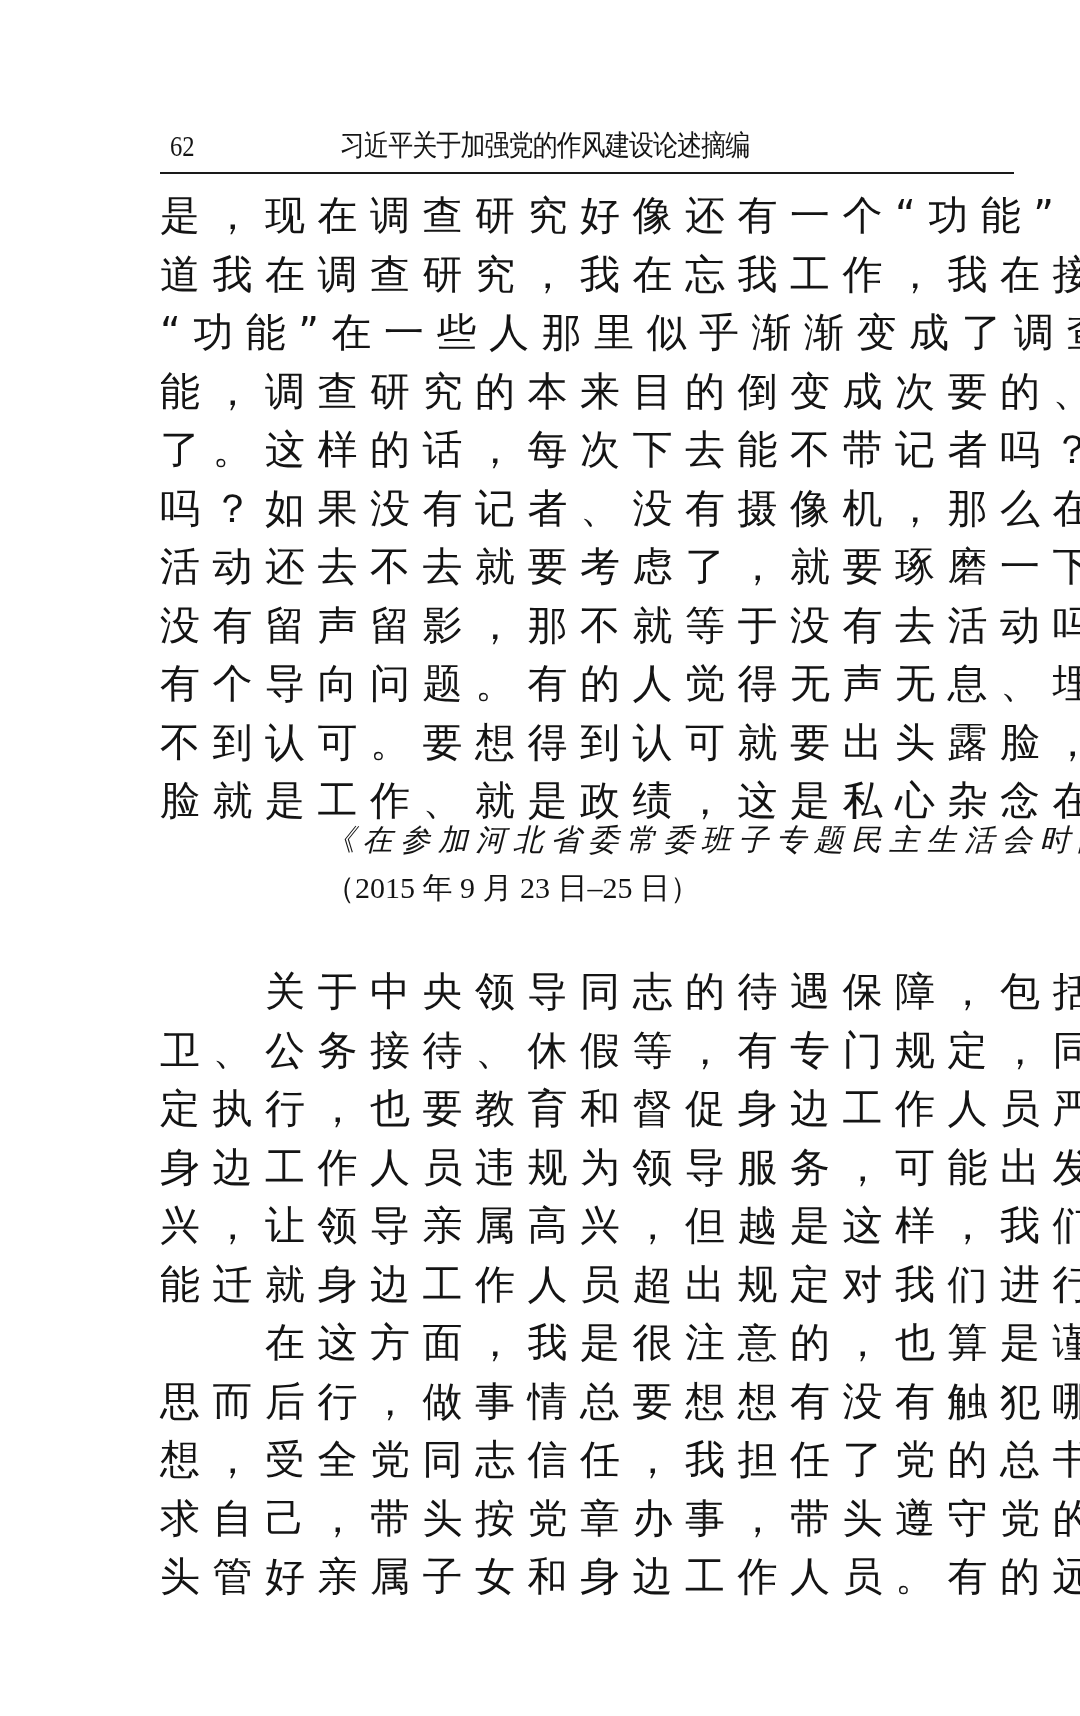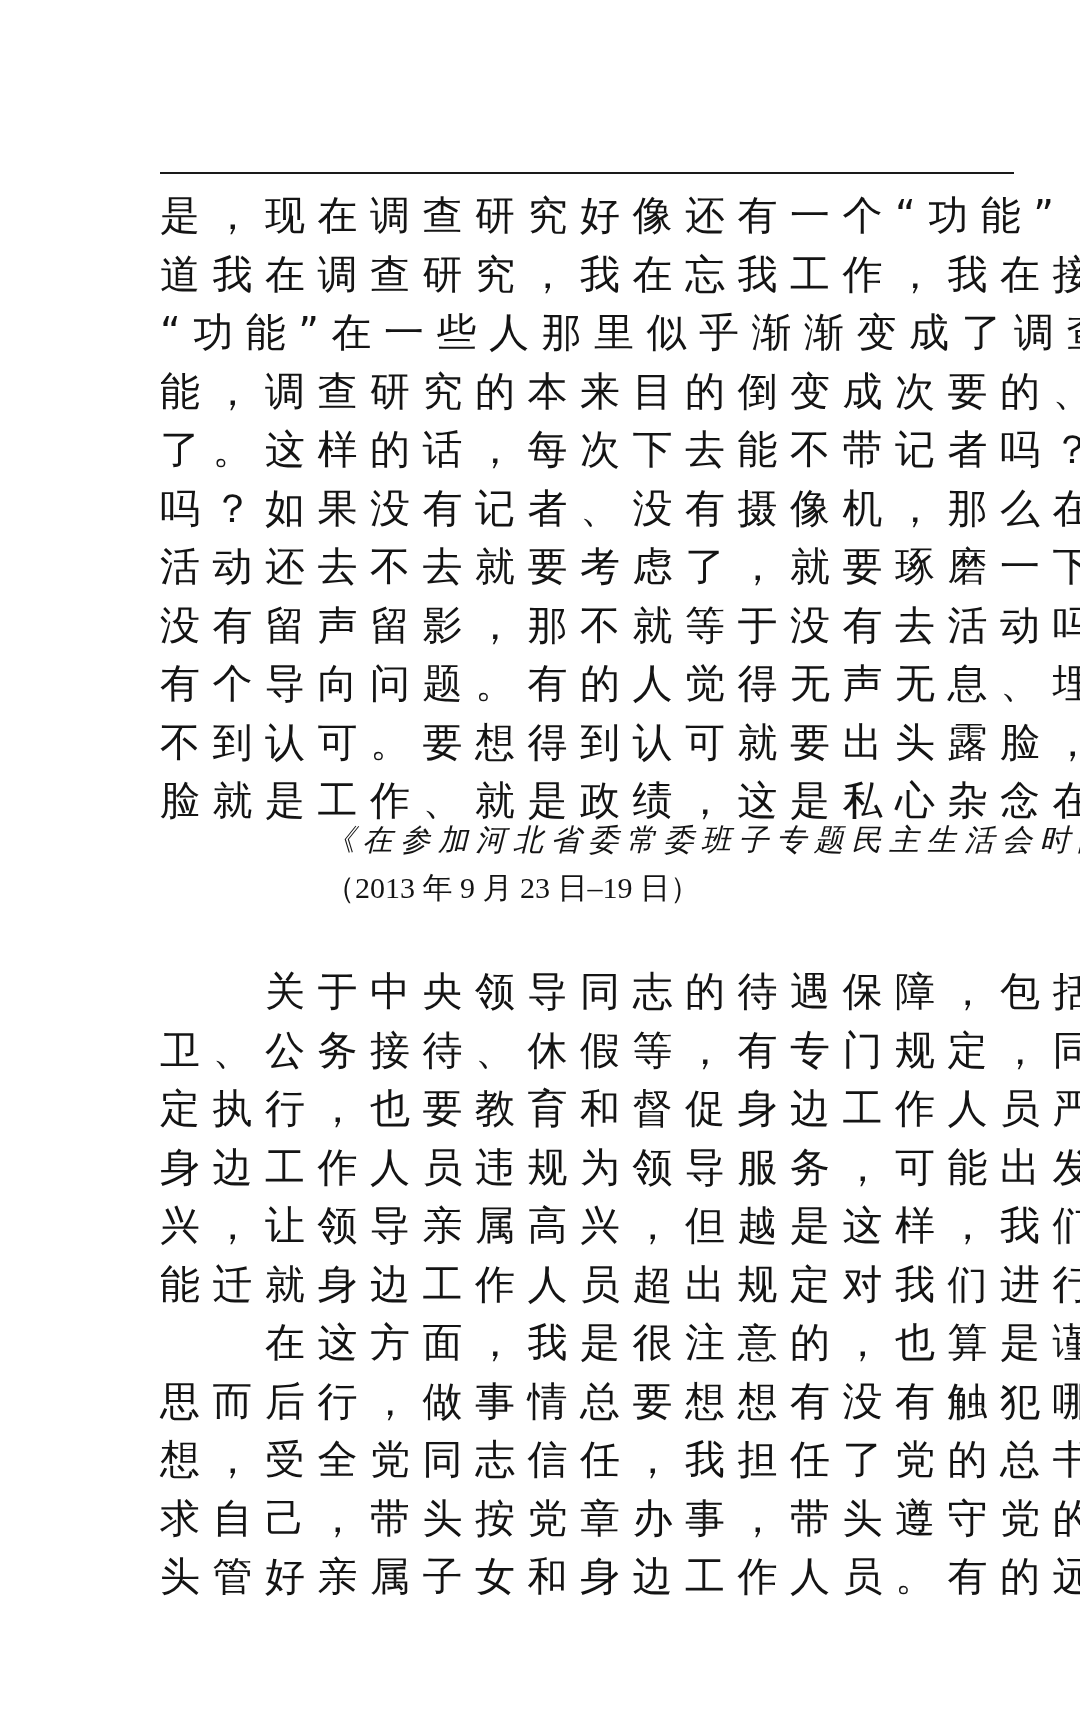--- a/index.html
+++ b/index.html
@@ -94,38 +94,42 @@
     line-height: 48px;
     letter-spacing: 0px;
     white-space: nowrap;
   }
 </style>
 </head>
 <body>
 
 <div class="page">
 
+  <div class="running-head">
+    <span class="page-number">62</span>
+    <span class="running-title">习近平关于加强党的作风建设论述摘编</span>
+  </div>
   <div class="head-rule"></div>
 
   <div class="body-text block-1">
     <span class="line">是，现在调查研究好像还有一个“功能”，就是让别人知</span>
     <span class="line">道我在调查研究，我在忘我工作，我在接触群众。而这个</span>
     <span class="line">“功能”在一些人那里似乎渐渐变成了调查研究的主要功</span>
     <span class="line">能，调查研究的本来目的倒变成次要的、甚至可有可无的</span>
     <span class="line">了。这样的话，每次下去能不带记者吗？能不带摄像机</span>
     <span class="line">吗？如果没有记者、没有摄像机，那么在他们看来，这个</span>
     <span class="line">活动还去不去就要考虑了，就要琢磨一下还有没有意义？</span>
     <span class="line">没有留声留影，那不就等于没有去活动吗？显然，这其中</span>
     <span class="line">有个导向问题。有的人觉得无声无息、埋头苦干，最后得</span>
     <span class="line">不到认可。要想得到认可就要出头露脸，最后变成出头露</span>
     <span class="line">脸就是工作、就是政绩，这是私心杂念在作怪。</span>
   </div>
 
   <div class="citation">《在参加河北省委常委班子专题民主生活会时的讲话》</div>
-  <div class="citation-date">（2013 年 9 月 23 日–19 日）</div>
+  <div class="citation-date">（2015 年 9 月 23 日–25 日）</div>
 
   <div class="body-text block-2">
     <span class="line indent">关于中央领导同志的待遇保障，包括住房、秘书、警</span>
     <span class="line">卫、公务接待、休假等，有专门规定，同志们要严格按规</span>
     <span class="line">定执行，也要教育和督促身边工作人员严格按规定执行。</span>
     <span class="line">身边工作人员违规为领导服务，可能出发点是让领导高</span>
     <span class="line">兴，让领导亲属高兴，但越是这样，我们越要谨慎，越不</span>
     <span class="line">能迁就身边工作人员超出规定对我们进行服务。</span>
     <span class="line indent">在这方面，我是很注意的，也算是谨小慎微，遇事三</span>
     <span class="line">思而后行，做事情总要想想有没有触犯哪条规矩。我常常</span>

